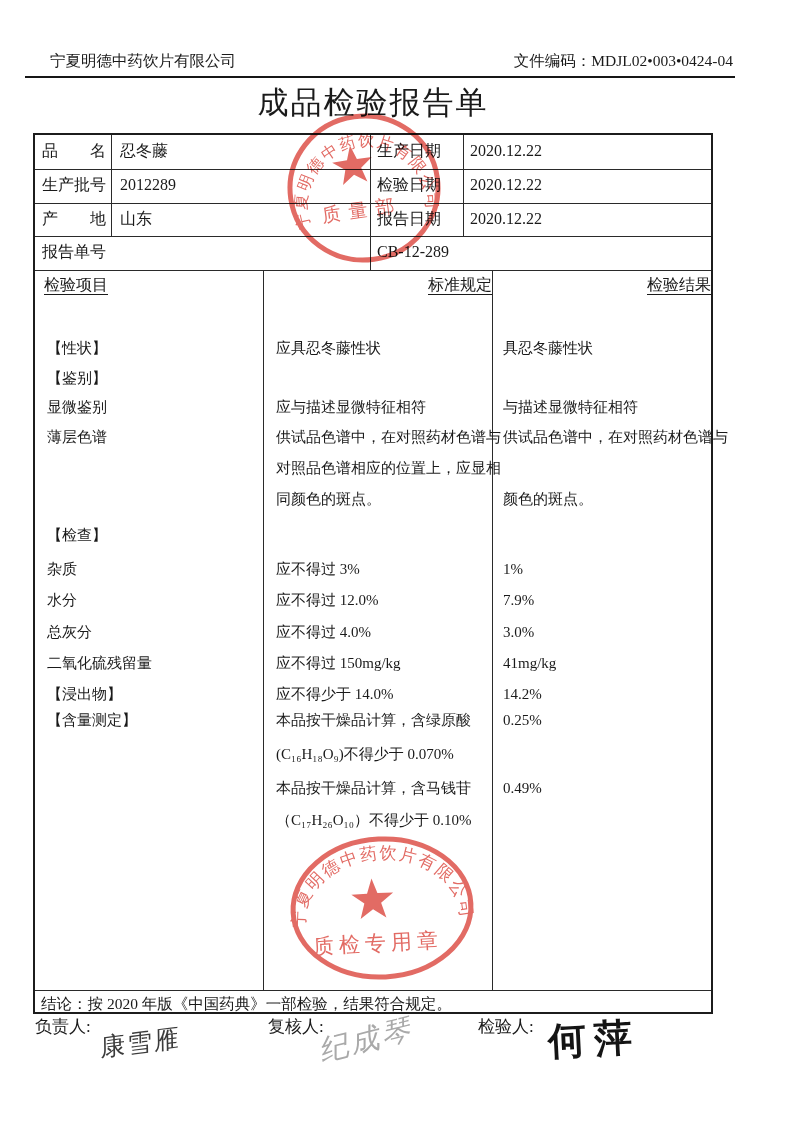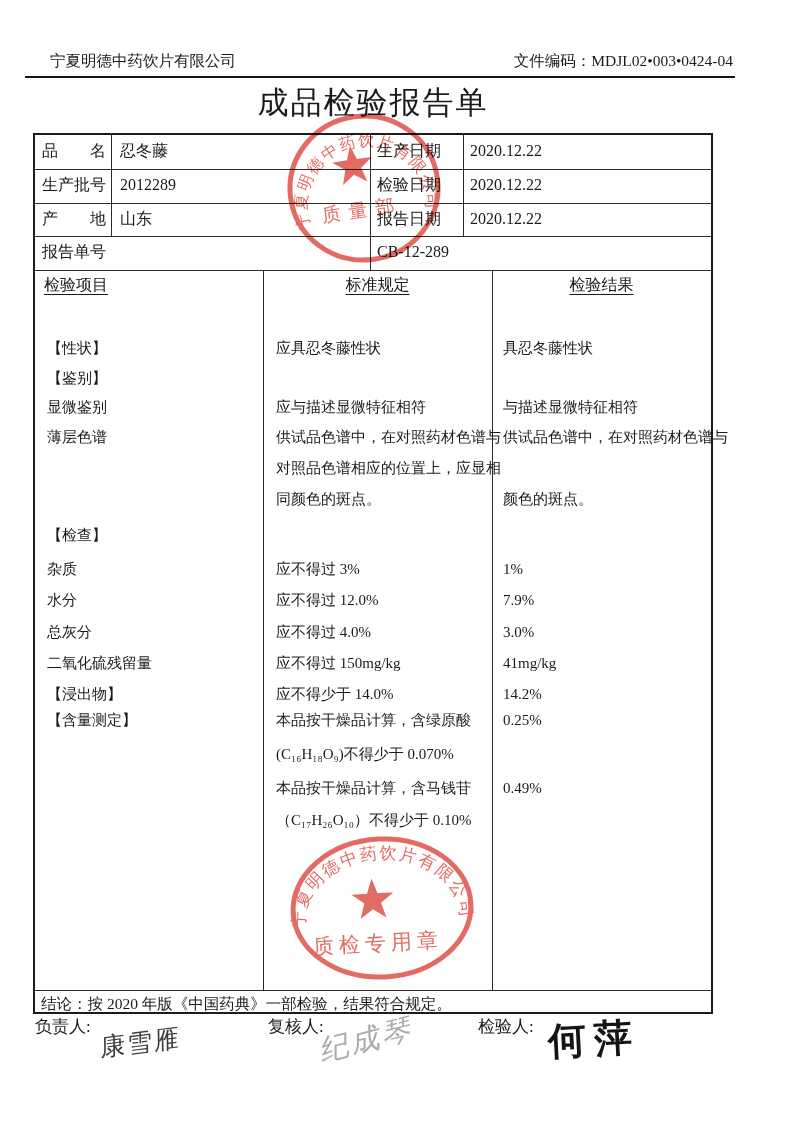--- a/index.html
+++ b/index.html
@@ -16,21 +16,21 @@
   .doc-title{left:33px; top:82px; width:680px; text-align:center; font-size:31px; font-weight:normal; letter-spacing:2px;}
   
   .doc-table{left:33px; top:133px; width:680px; height:881px; border:2px solid #1c1c1c; box-sizing:border-box;}
   .hline{position:absolute; left:0; width:676px; height:1px; background:#2a2a2a;}
   .vline{position:absolute; width:1px; background:#2a2a2a;}
   
   .cell{position:absolute; font-size:16px; line-height:20px; white-space:nowrap;}
   
   .main-zone{position:absolute; left:0; top:135px; width:627px; height:720px;}
   .mh{position:absolute; font-size:16px; text-decoration:underline; text-underline-offset:4px; white-space:nowrap;}
-  .mh.center{text-align:center;}
+  .mh.center{text-align:right;}
   .ml{position:absolute; font-size:15px; line-height:20px; white-space:nowrap;margin-left:7px;}
   .c1{left:5px;}
   .c2{left:234px;}
   .c3{left:461px;}
   
   .conclusion{position:absolute; left:6px; top:859px; font-size:15.5px; white-space:nowrap;}
   
   .foot-label{font-size:17px; top:1015px; white-space:nowrap;}
   .sig{white-space:nowrap;}
   .sig-1{left:100px; top:1026px; font-size:25px; color:#2b2b2b; transform:rotate(-7deg) skewX(-6deg); letter-spacing:2px; opacity:.92;}

